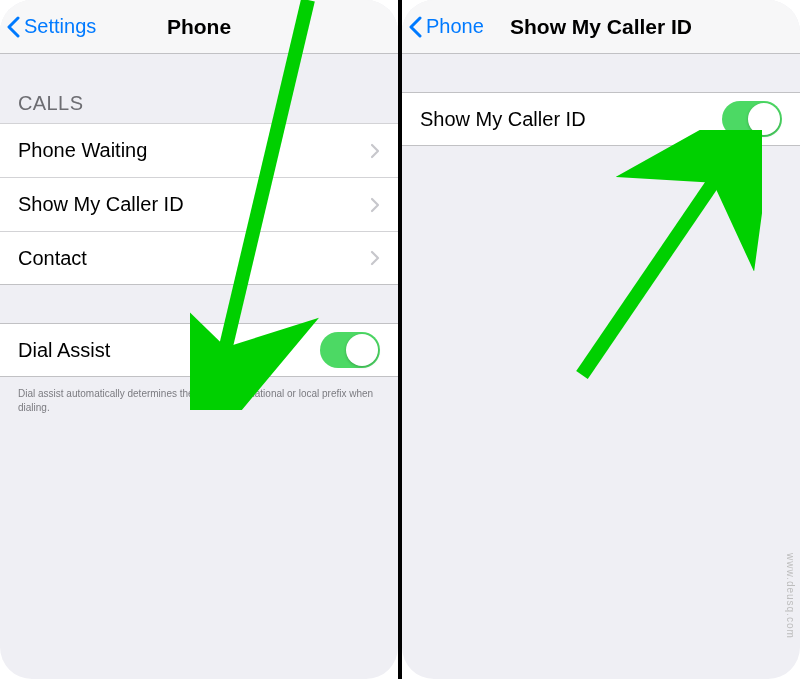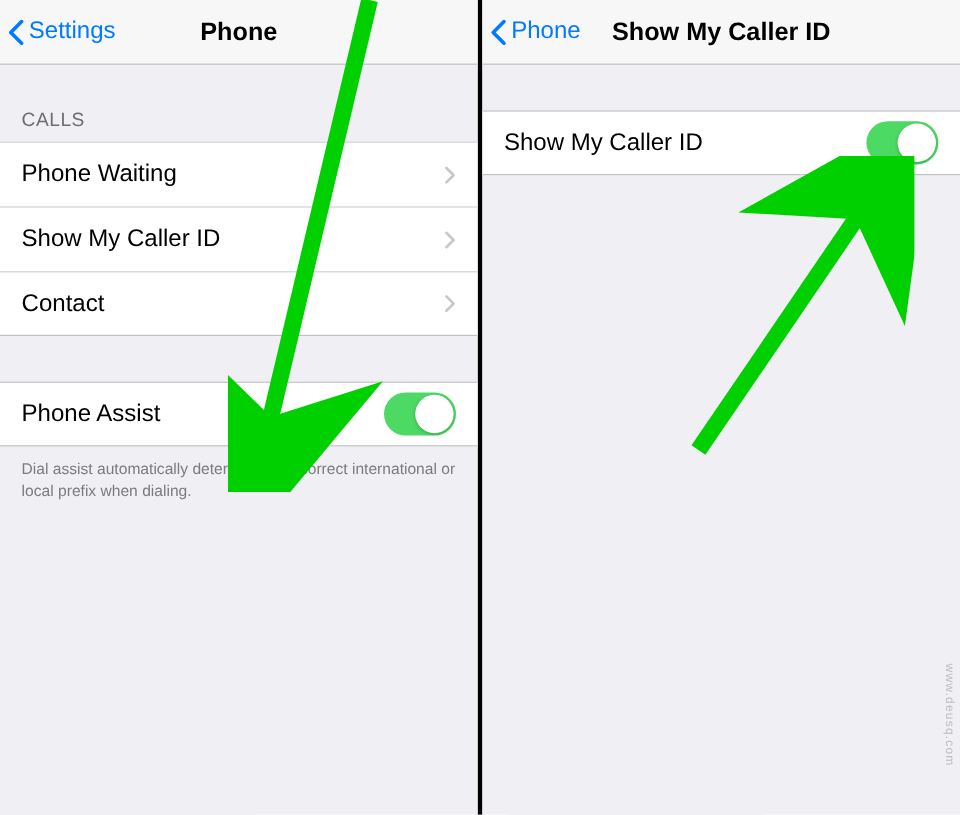--- a/index.html
+++ b/index.html
@@ -12,20 +12,21 @@
   .container {
     display: flex;
     width: 800px;
     height: 679px;
   }
   .pane {
     flex: 1 1 50%;
     background: #efeff4;
     position: relative;
     overflow: hidden;
+    border-radius: 32px;
   }
   .divider {
     width: 4px;
     background: #000;
     flex: 0 0 4px;
   }
   .nav {
     height: 54px;
     background: #f7f7f8;
     border-bottom: 1px solid #c1c1c4;
@@ -53,21 +54,21 @@
   }
   .nav .title {
     font-size: 21px;
     font-weight: 600;
     color: #000;
   }
   .group { margin: 0; }
   .spacer-sm { height: 24px; }
   .spacer-md { height: 38px; }
   .header {
-    font-size: 16px;
+    font-size: 20px;
     color: #6d6d72;
     text-transform: uppercase;
     padding: 14px 18px 8px 18px;
     letter-spacing: 0.4px;
   }
   .row {
     background: #fff;
     min-height: 54px;
     display: flex;
     align-items: center;
@@ -97,21 +98,21 @@
     position: absolute;
     right: 2px;
     top: 2px;
     width: 32px;
     height: 32px;
     border-radius: 50%;
     background: #fff;
     box-shadow: 0 1px 3px rgba(0,0,0,0.25);
   }
   .footer-note {
-    font-size: 13px;
+    font-size: 10px;
     line-height: 1.35;
     color: #7b7b80;
     padding: 10px 18px 16px 18px;
   }
   .arrow { position: absolute; pointer-events: none; }
   .watermark {
     position: absolute;
     right: 4px;
     bottom: 40px;
     font-size: 10px;
@@ -159,21 +160,21 @@
         <svg class="chevron-right" viewBox="0 0 10 16">
             <polyline points="2,2 8,8 2,14" fill="none" stroke="#c7c7cc" stroke-width="2.2" stroke-linecap="round" stroke-linejoin="round"></polyline>
           </svg>
       </div>
     </div>
 
     <div class="spacer-md"></div>
 
     <div class="group">
       <div class="row first">
-        <span class="label">Phone Assist</span>
+        <span class="label">Dial Assist</span>
         <div class="toggle">
             <div class="knob"></div>
           </div>
       </div>
     </div>
     <div class="footer-note">Dial assist automatically determines the correct international or local prefix when dialing.</div>
 
     <svg class="arrow" style="left:190px; top:-10px; width:140px; height:420px;" viewBox="0 0 140 420">
       <defs>
         <marker id="ah1" viewBox="0 0 20 20" refX="10" refY="10" markerWidth="12" markerHeight="12" orient="auto">

